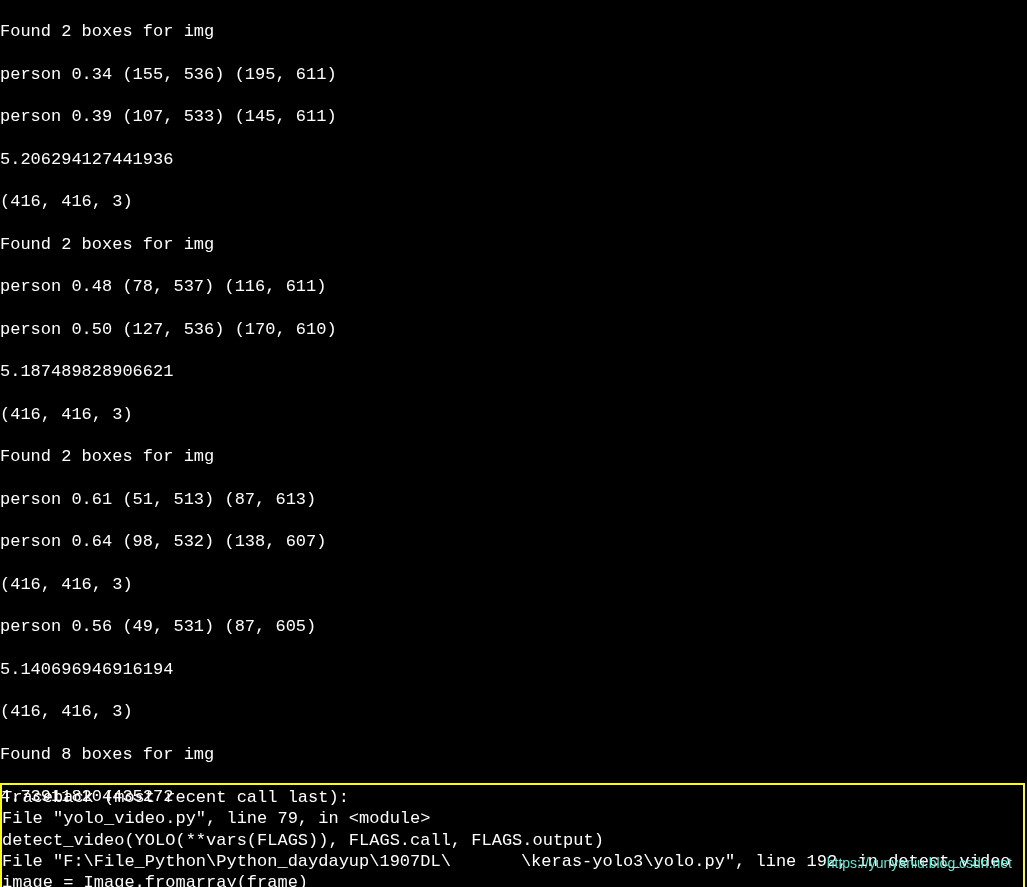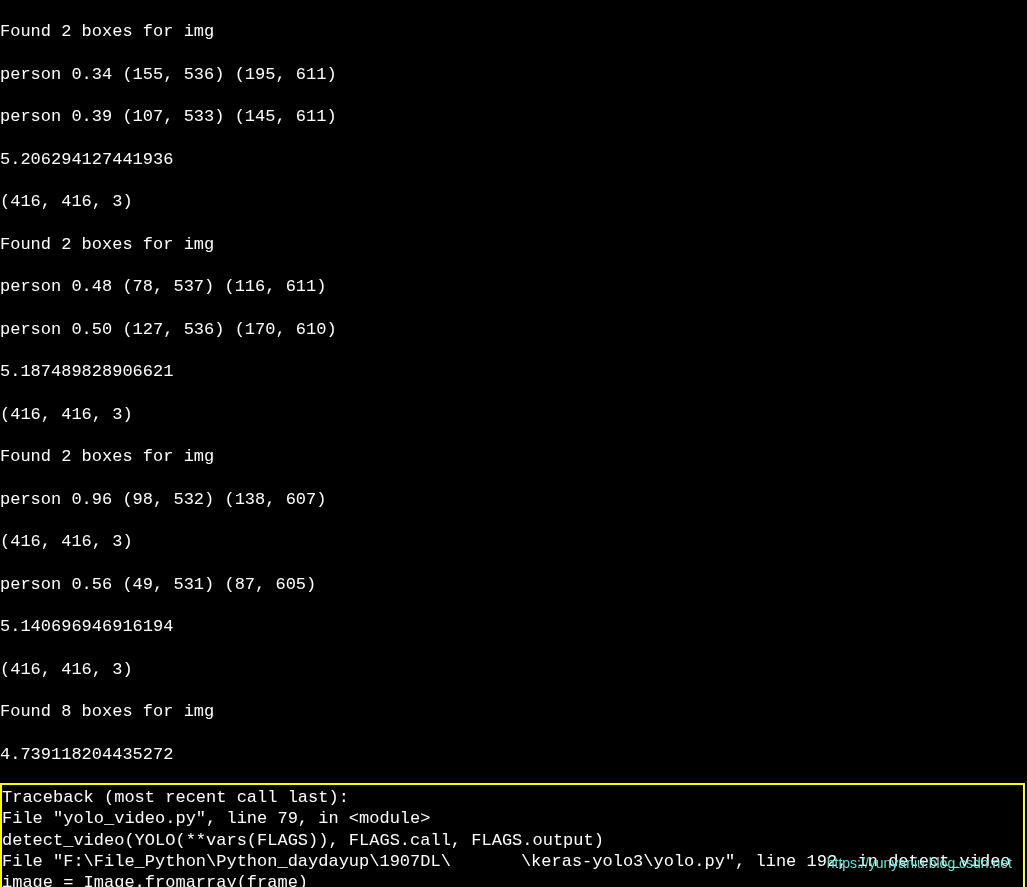--- a/index.html
+++ b/index.html
@@ -57,21 +57,22 @@
 <span class="line">person 0.34 (155, 536) (195, 611)</span>
 <span class="line">person 0.39 (107, 533) (145, 611)</span>
 <span class="line">5.206294127441936</span>
 <span class="line">(416, 416, 3)</span>
 <span class="line">Found 2 boxes for img</span>
 <span class="line">person 0.48 (78, 537) (116, 611)</span>
 <span class="line">person 0.50 (127, 536) (170, 610)</span>
 <span class="line">5.187489828906621</span>
 <span class="line">(416, 416, 3)</span>
 <span class="line">Found 2 boxes for img</span>
-<span class="line">person 0.96 (98, 532) (138, 607)</span>
+<span class="line">person 0.61 (51, 513) (87, 613)</span>
+<span class="line">person 0.64 (98, 532) (138, 607)</span>
 <span class="line">(416, 416, 3)</span>
 <span class="line">person 0.56 (49, 531) (87, 605)</span>
 <span class="line">5.140696946916194</span>
 <span class="line">(416, 416, 3)</span>
 <span class="line">Found 8 boxes for img</span>
 <span class="line">4.739118204435272</span>
 
 
 
 

